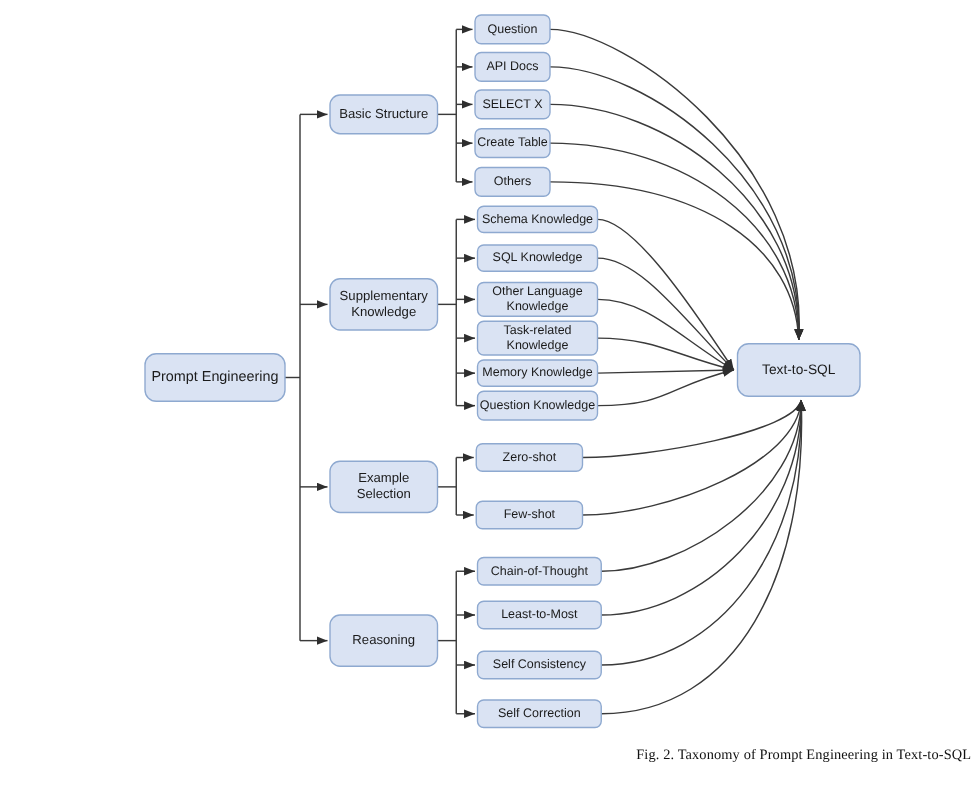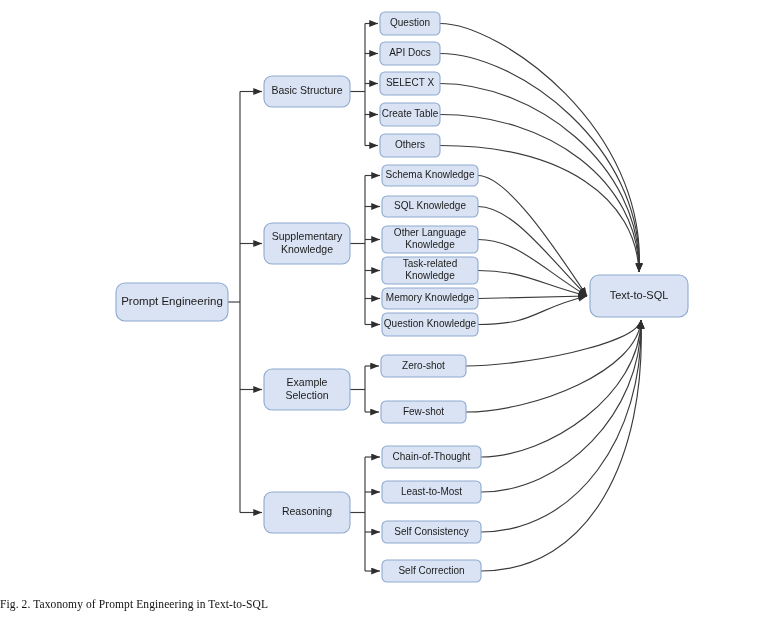--- a/index.html
+++ b/index.html
@@ -11,21 +11,21 @@
   #stage{position:relative;width:777px;height:642px;}
   svg#diagram{position:absolute;left:0;top:0;width:777px;height:642px;display:block;}
   .node-rect{fill:#dae3f3;stroke:#8ea9d0;stroke-width:1.1;}
   .node-label{
     font-family:"Liberation Sans", sans-serif;
     fill:#1b1b1b;text-anchor:middle;dominant-baseline:middle;
   }
   .edge{fill:none;stroke:#3a3a3a;stroke-width:1.15;}
   .caption{
     position:absolute;left:0;right:0;top:598px;
-    text-align:left;
+    text-align:right;
     font-family:"Liberation Serif", serif;
     font-size:11.5px;color:#111;letter-spacing:0.1px;
   }
 </style>
 </head>
 <body>
 
 <div id="stage">
 
   <svg id="diagram" viewBox="0 0 777 642">

